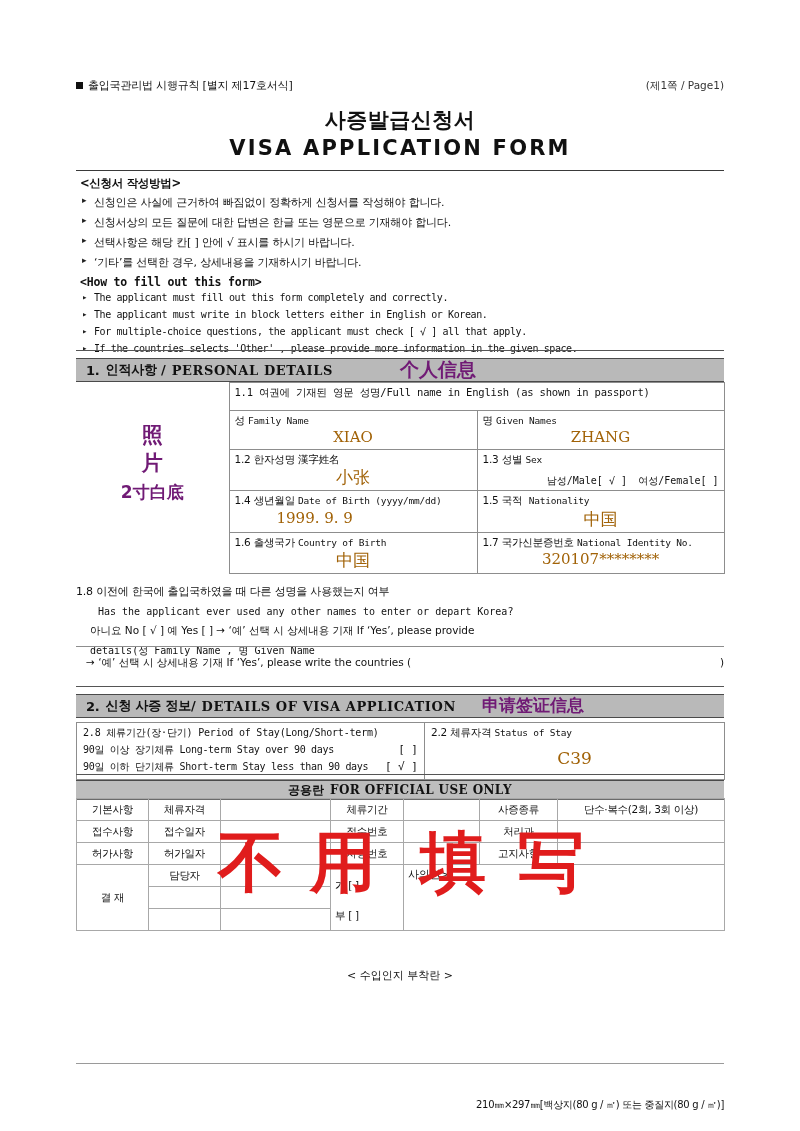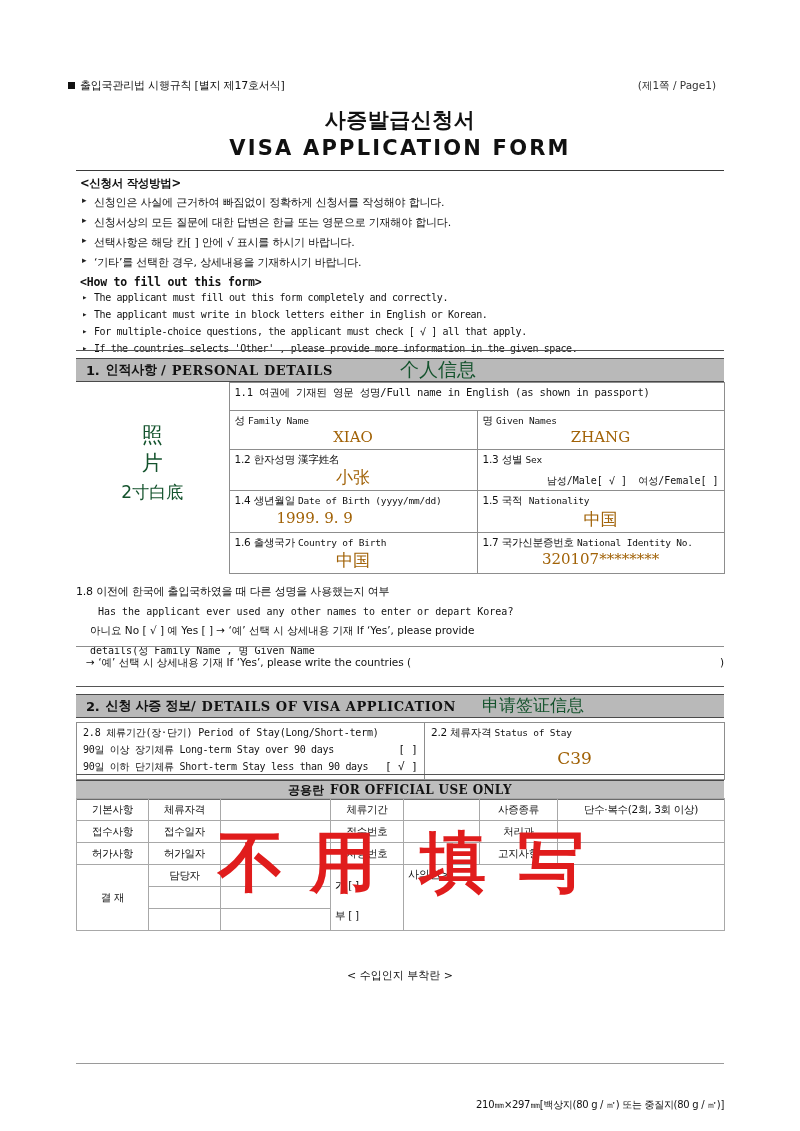--- a/index.html
+++ b/index.html
@@ -4,21 +4,21 @@
 <style>
   html,body{margin:0;padding:0;background:#ffffff;}
   body{
     width:800px;height:1131px;position:relative;overflow:hidden;
     font-family:"DejaVu Sans","Liberation Sans",sans-serif;
     color:#111111;
   }
   .page{position:absolute;inset:0;}
 
   
-  .topbar{position:absolute;left:68px;top:78px;width:648px;display:flex;
+  .topbar{position:absolute;left:76px;top:78px;width:648px;display:flex;
           justify-content:space-between;align-items:baseline;}
   .topbar .left{font-size:11px;letter-spacing:-0.2px;}
   .sq{display:inline-block;width:7px;height:7px;background:#111;margin-right:5px;}
   .topbar .right{font-size:10.5px;color:#333;}
 
   .title-ko{position:absolute;left:0;right:0;top:106px;text-align:center;
             font-size:21px;font-weight:bold;letter-spacing:0.5px;}
   .title-en{position:absolute;left:0;right:0;top:136px;text-align:center;
             font-size:21px;font-weight:bold;letter-spacing:2.2px;
             font-family:"DejaVu Sans","Liberation Sans",sans-serif;}
@@ -35,21 +35,21 @@
              font-size:10px;letter-spacing:-0.4px;margin-bottom:6px;}
 
   
   .sec-bar{position:absolute;left:76px;width:648px;height:22px;background:#b9b9b9;
            border-top:1px solid #4a4a4a;border-bottom:1px solid #4a4a4a;
            display:flex;align-items:center;}
   .sec-bar .num{font-size:13px;font-weight:bold;margin-left:10px;letter-spacing:-0.2px;}
   .sec-bar .en{font-size:13px;font-weight:bold;margin-left:6px;letter-spacing:0.6px;
                font-family:"DejaVu Serif","Liberation Serif",serif;}
 
-  .annot{position:absolute;color:#14532d;font-weight:normal;white-space:nowrap;
+  .annot{position:absolute;color:#701a75;font-weight:bold;white-space:nowrap;
          font-family:"DejaVu Sans","Liberation Sans",sans-serif;}
 
   .mono{font-family:"DejaVu Sans Mono","Liberation Mono",monospace;}
 
   
   .fill{color:#a16207;font-family:"DejaVu Serif","Liberation Serif",serif;}
 
   
   .pd{position:absolute;left:76px;top:382px;width:648px;
       border-collapse:collapse;table-layout:fixed;}

